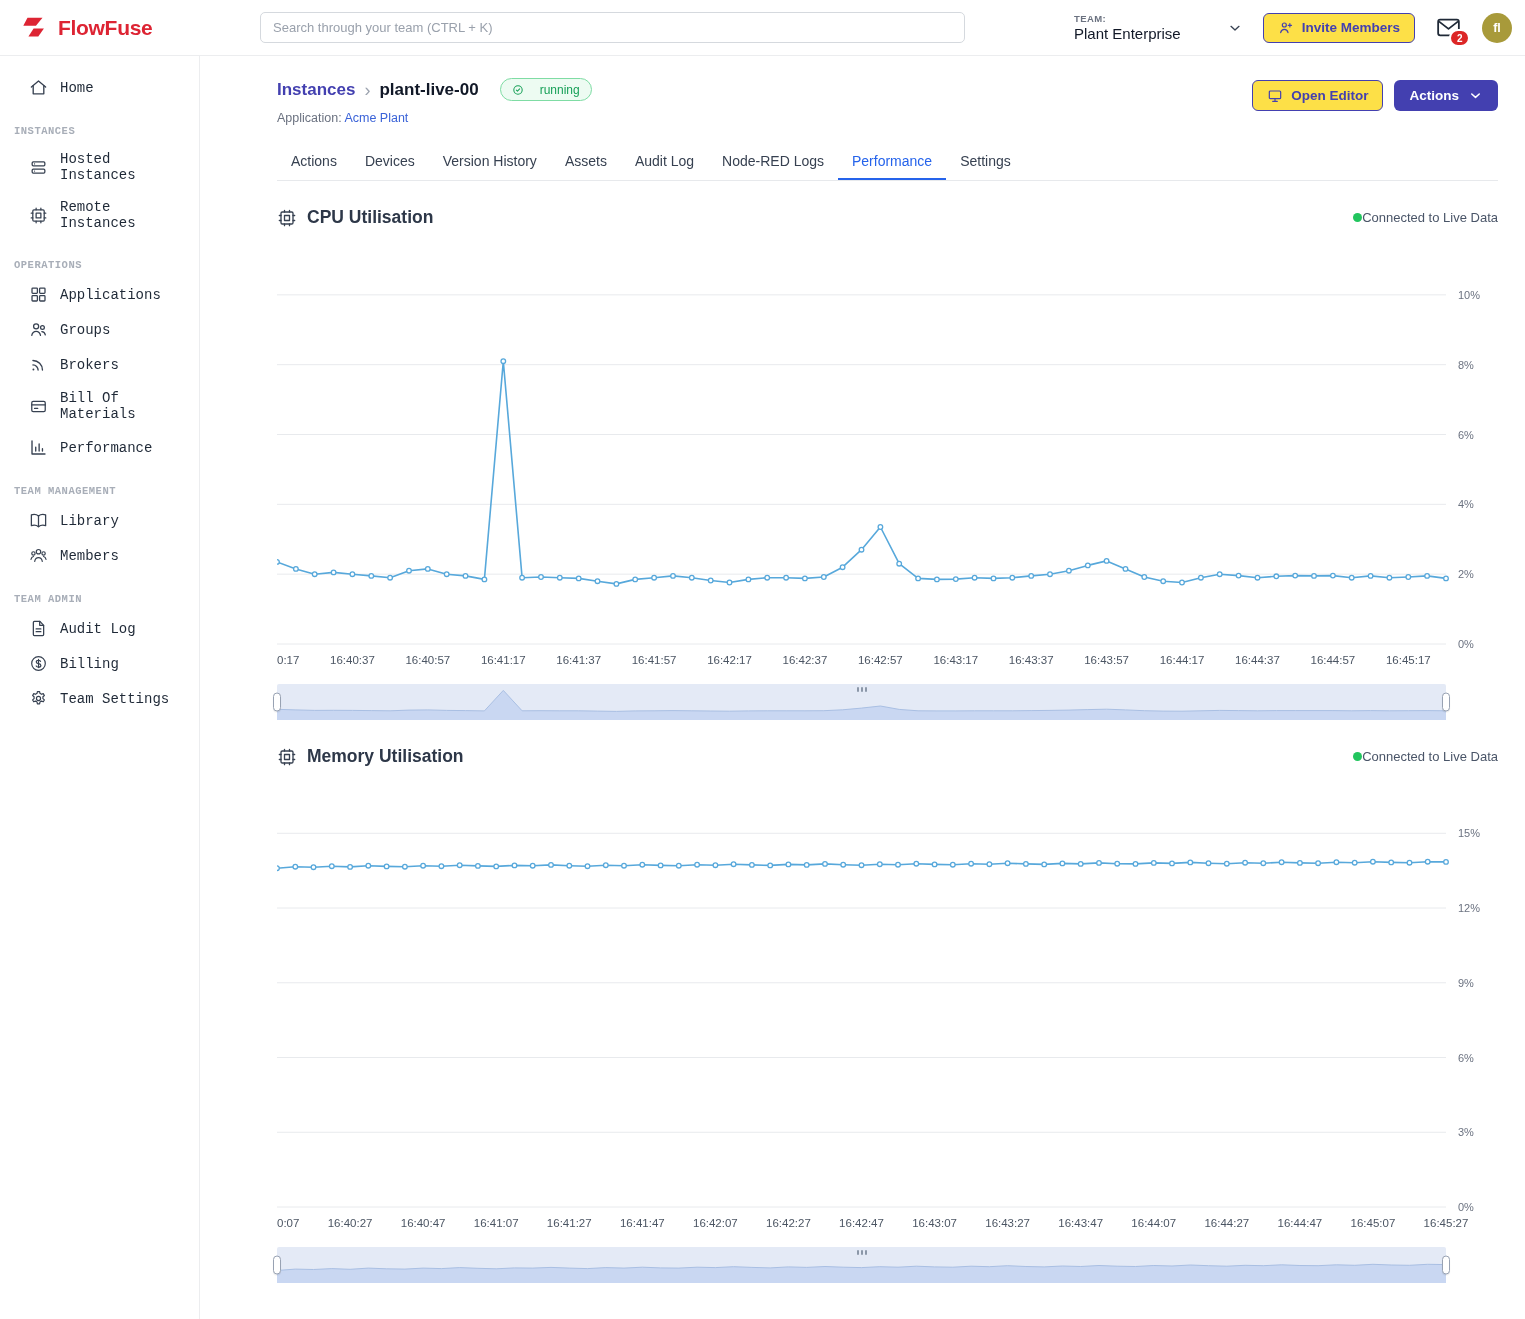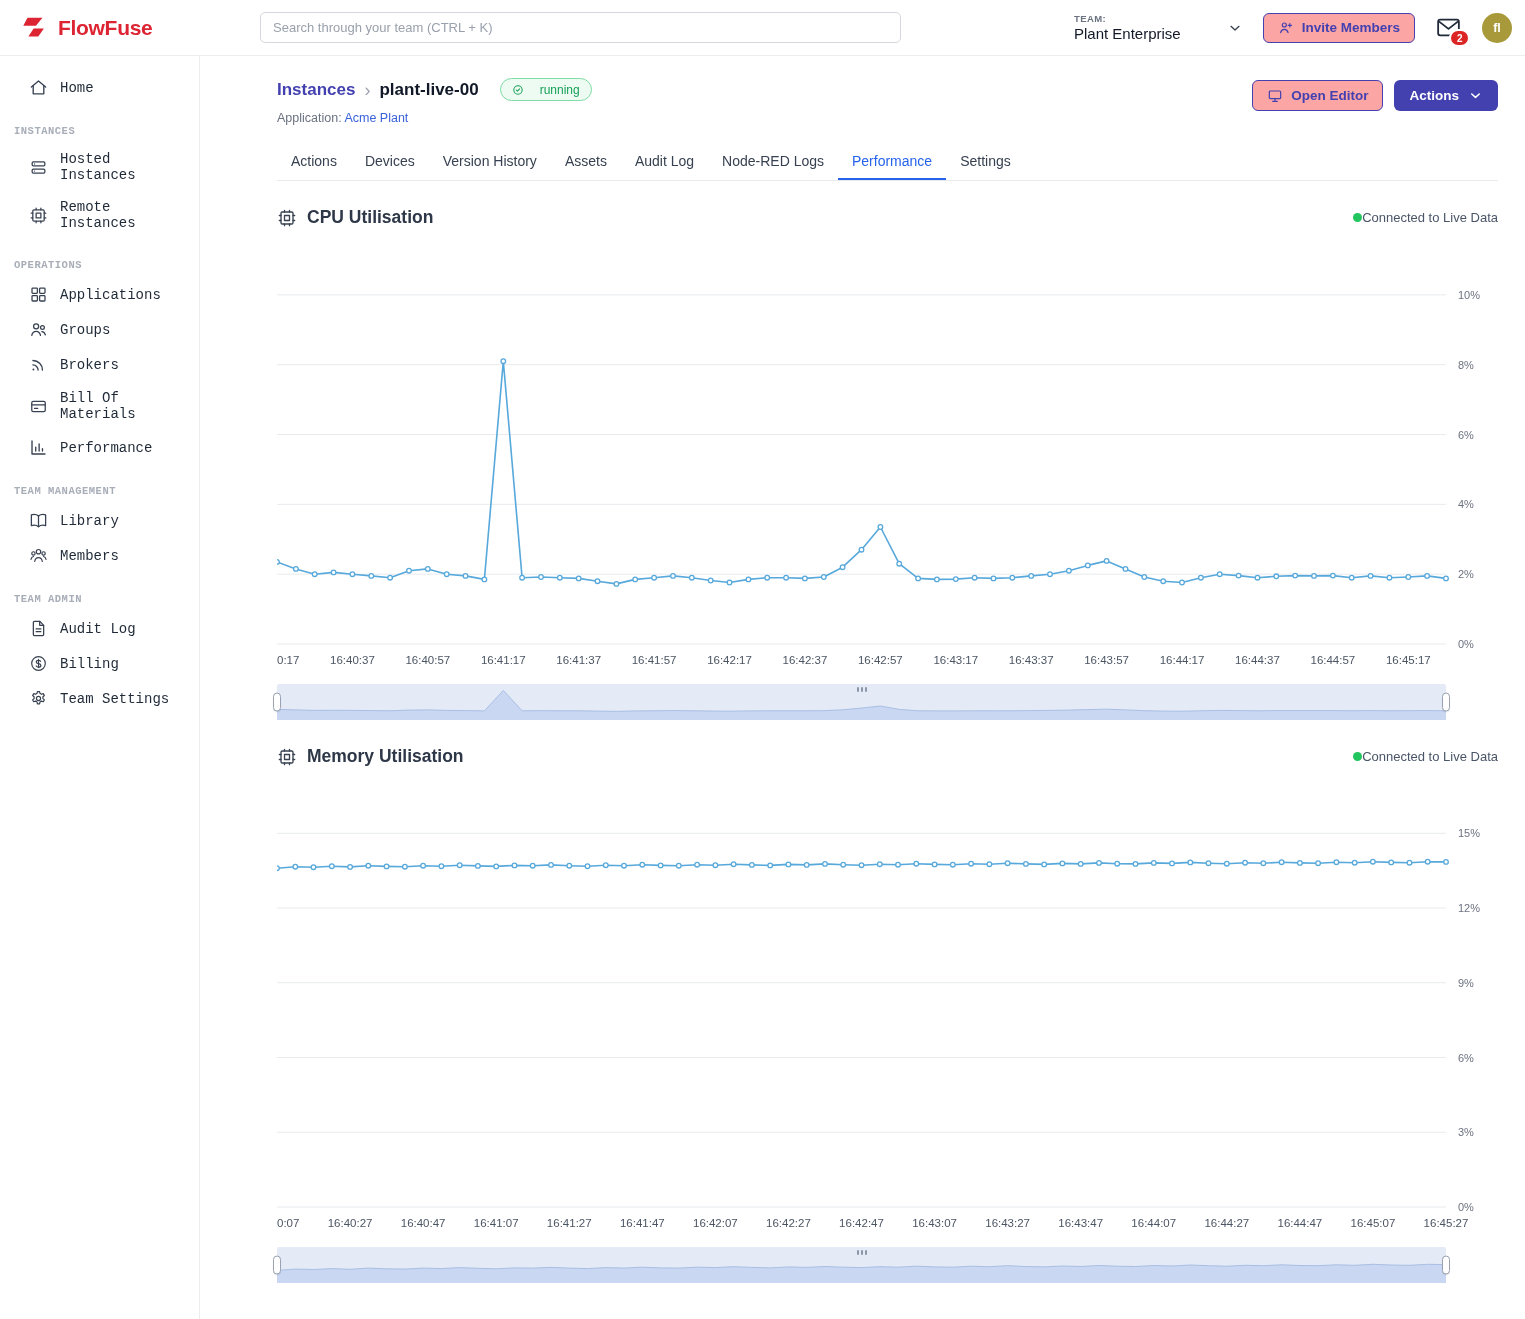--- a/index.html
+++ b/index.html
@@ -8,30 +8,30 @@
   }
   *{box-sizing:border-box;}
   html,body{margin:0;padding:0;}
   body{width:1525px;font-family:"Liberation Sans",sans-serif;color:#1F2937;background:#fff;}
 
   
   .header{position:fixed;top:0;left:0;right:0;height:56px;background:#fff;border-bottom:1px solid #ECEDEF;
     display:flex;align-items:center;padding:0 13px 0 20px;z-index:20;}
   .logo{display:flex;align-items:center;gap:8px;width:232px;flex:0 0 auto;cursor:pointer;}
   .logo-text{font-size:21px;font-weight:700;color:var(--brand);letter-spacing:-.3px;}
-  .search-input{width:641px;height:31px;border:1px solid #D5D9DE;border-radius:5px;padding:0 12px;
+  .search-input{width:705px;height:31px;border:1px solid #D5D9DE;border-radius:5px;padding:0 12px;
     font-size:13px;color:#374151;outline:none;font-family:inherit;margin-left:8px;}
   .search-input::placeholder{color:#9AA1AC;}
   .header-right{margin-left:auto;display:flex;align-items:center;gap:20px;}
   .team-select{display:flex;align-items:center;gap:46px;cursor:pointer;}
   .team-label{font-size:9.5px;color:#6B7280;letter-spacing:.4px;font-weight:700;}
   .team-name{font-size:15px;color:#111827;margin-top:1px;}
   .chev{width:16px;height:16px;color:#374151;}
   .btn-outline{display:inline-flex;align-items:center;gap:8px;border:1px solid var(--indigo);color:var(--indigo);
-    background:#fca5a5;border-radius:6px;padding:6px 14px;font-size:13.5px;font-weight:700;cursor:pointer;font-family:inherit;justify-content:flex-end;}
+    background:#fde047;border-radius:6px;padding:6px 14px;font-size:13.5px;font-weight:700;cursor:pointer;font-family:inherit;justify-content:flex-end;}
   .btn-outline svg{width:16px;height:16px;}
   .mail-btn{position:relative;background:none;border:none;cursor:pointer;padding:0;color:#1F2937;display:flex;}
   .mail-btn svg{width:27px;height:27px;}
   .mail-badge{position:absolute;right:-8px;bottom:-6px;background:#DC2626;color:#fff;font-size:10px;font-weight:700;
     border-radius:99px;padding:1.5px 5.5px;border:2px solid #fff;}
   .avatar{width:30px;height:30px;border-radius:50%;background:#A89A3A;color:#fff;font-size:12.5px;font-weight:600;
     display:flex;align-items:center;justify-content:center;cursor:pointer;}
 
   
   .sidebar{position:fixed;top:56px;left:0;bottom:0;width:200px;border-right:1px solid #ECEDEF;background:#fff;

